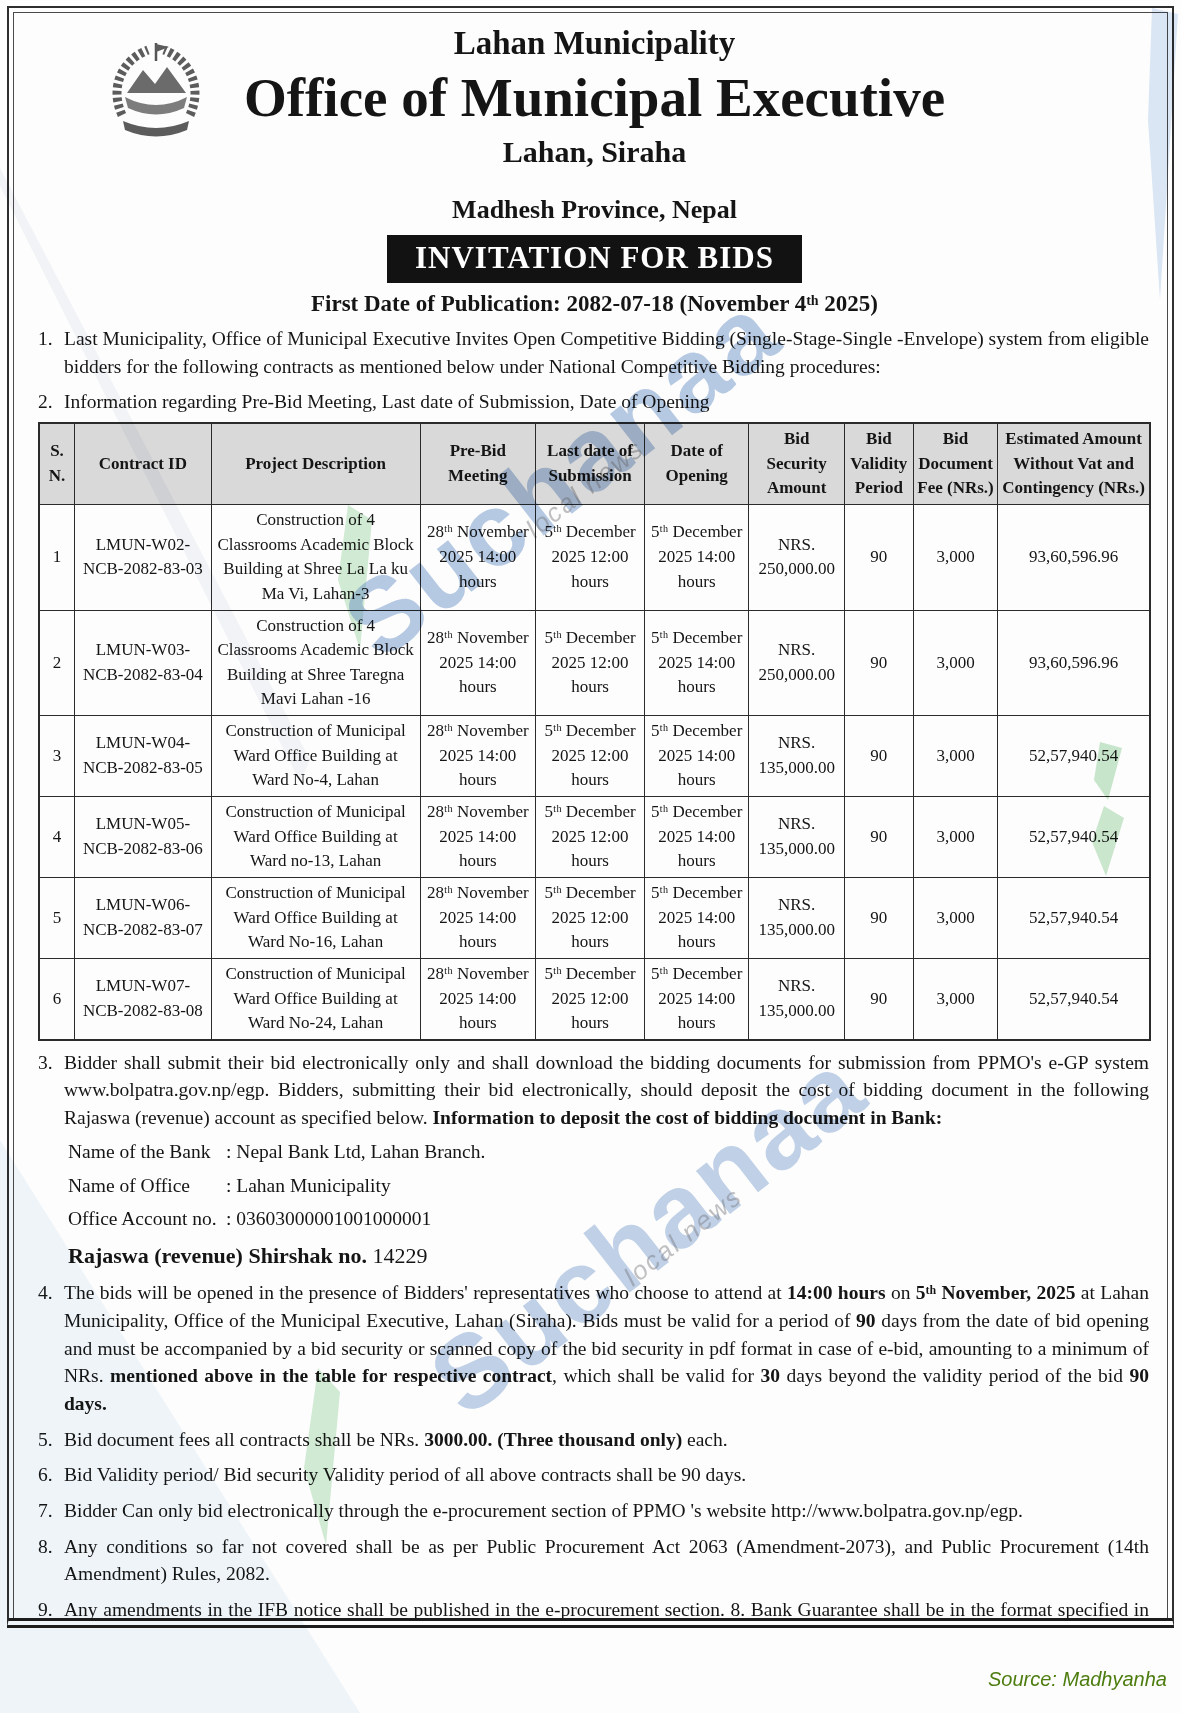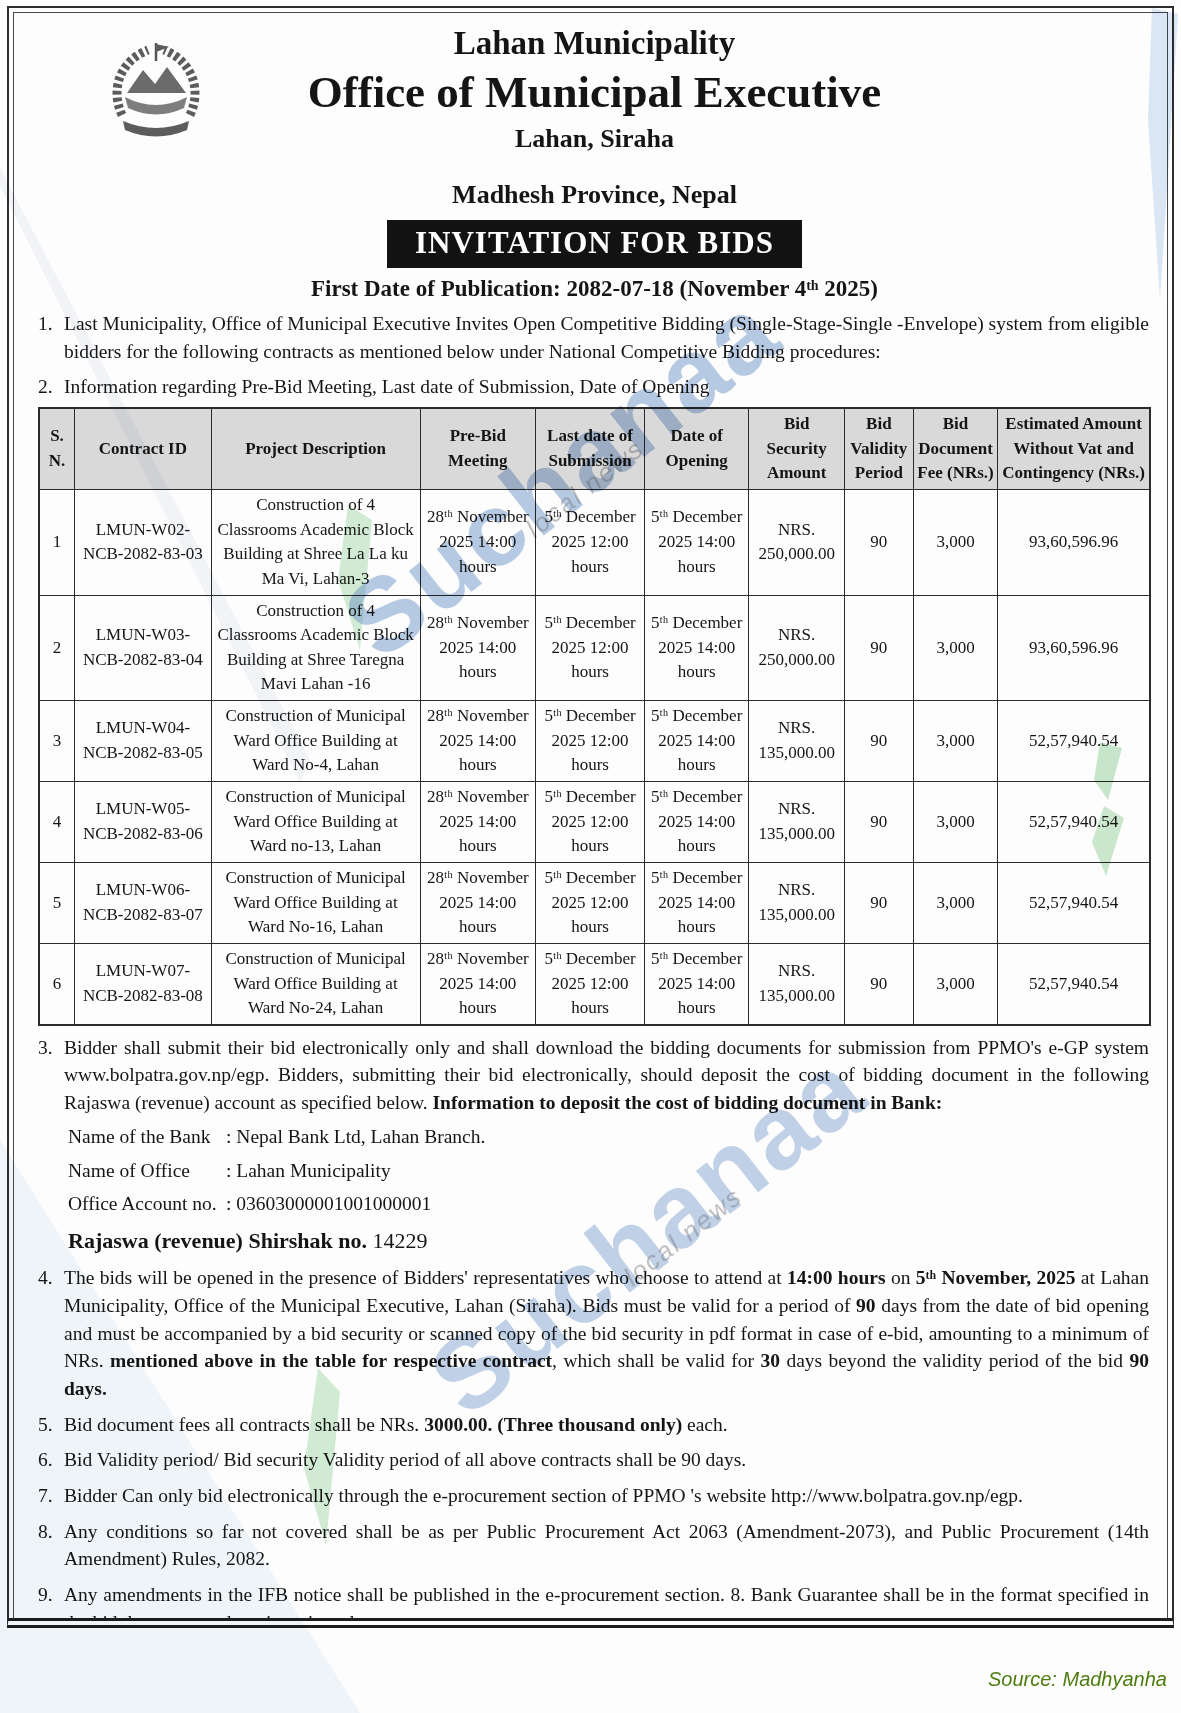--- a/index.html
+++ b/index.html
@@ -21,22 +21,22 @@
   .doc-inner {
     position:absolute; inset:4px 4px 0 4px;
     border:1px solid #4a4a4a; border-bottom:none;
     padding:8px 16px 0 24px;
     overflow:hidden;
   }
   
   .hdr { position:relative; text-align:center; }
   .logo { position:absolute; left:68px; top:12px; width:100px; height:112px; }
   .t-muni   { font-size:33px; font-weight:bold; margin-top:4px; }
-  .t-office { font-size:45px; font-weight:bold; margin-top:4px; }
-  .t-addr   { font-size:26px; font-weight:bold; margin-top:6px; }
+  .t-office { font-size:55px; font-weight:bold; margin-top:4px; }
+  .t-addr   { font-size:30px; font-weight:bold; margin-top:6px; }
   .t-prov   { font-size:26px; font-weight:bold; margin-top:26px; }
   .banner-wrap { margin-top:10px; }
   .banner {
     display:inline-block; background:#121212; color:#ffffff;
     font-size:31px; font-weight:bold; letter-spacing:1px;
     padding:5px 28px 7px 28px;
   }
   .pub { font-size:23px; font-weight:bold; margin-top:8px; }
 
   

